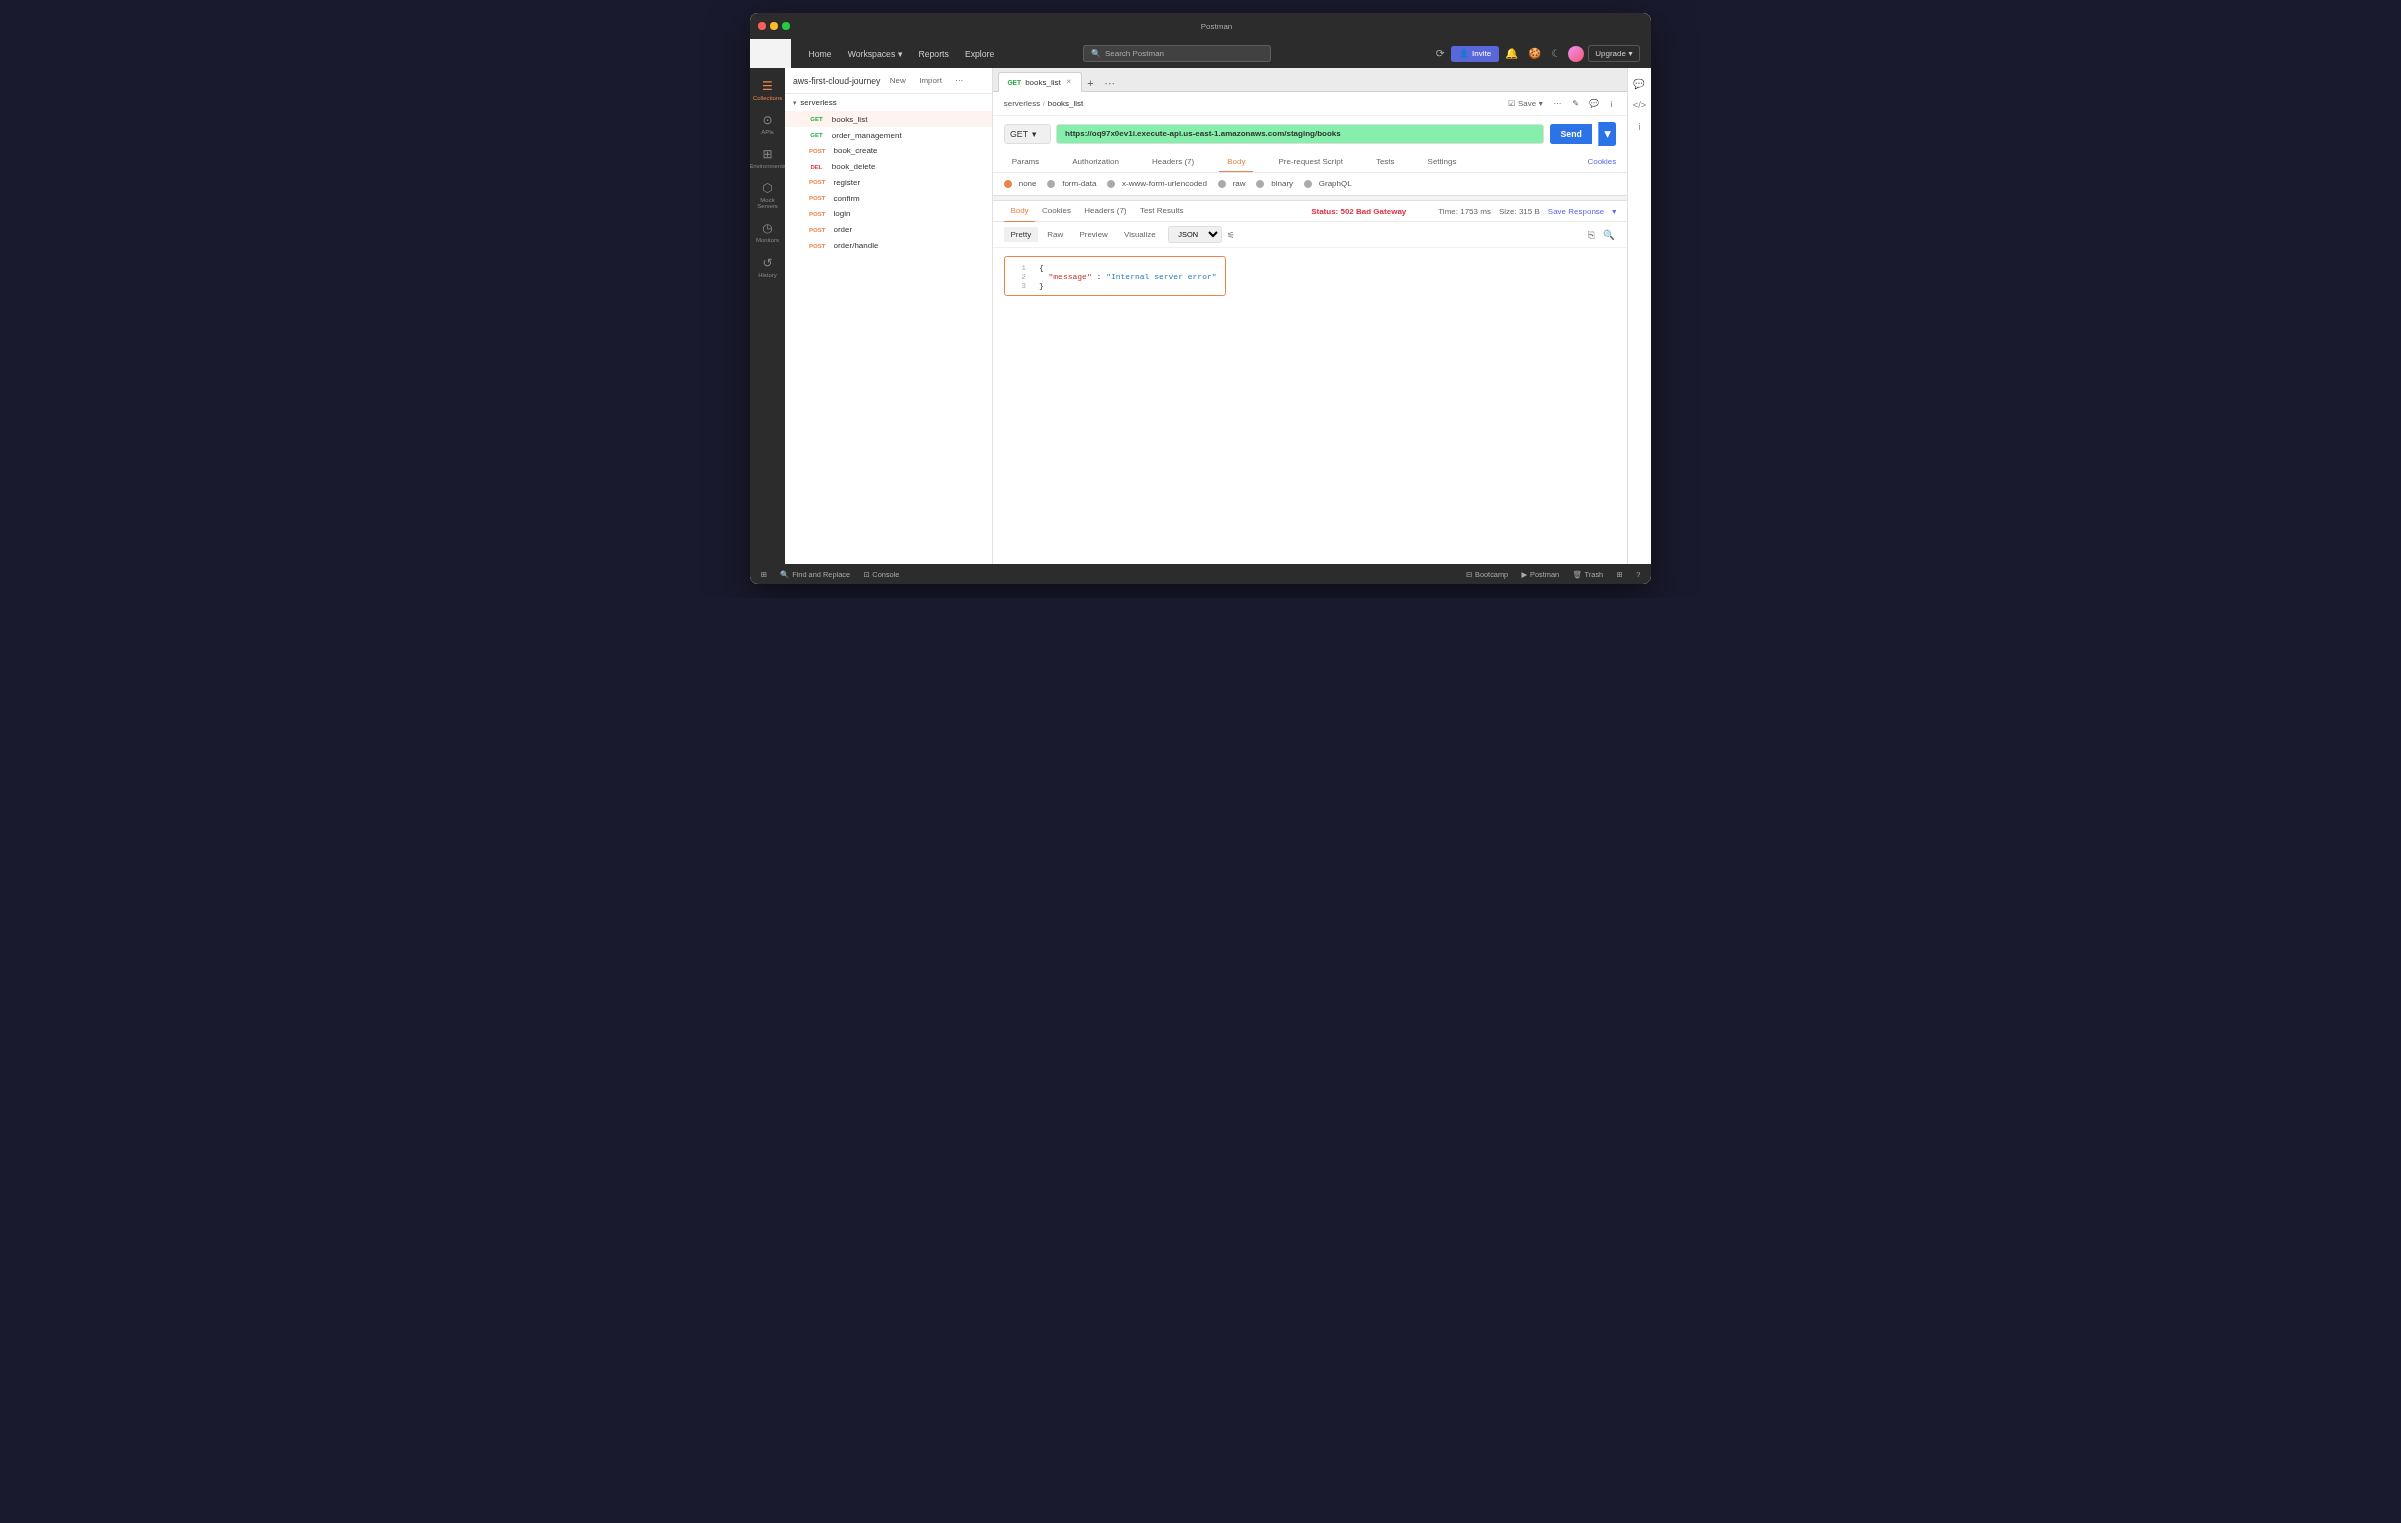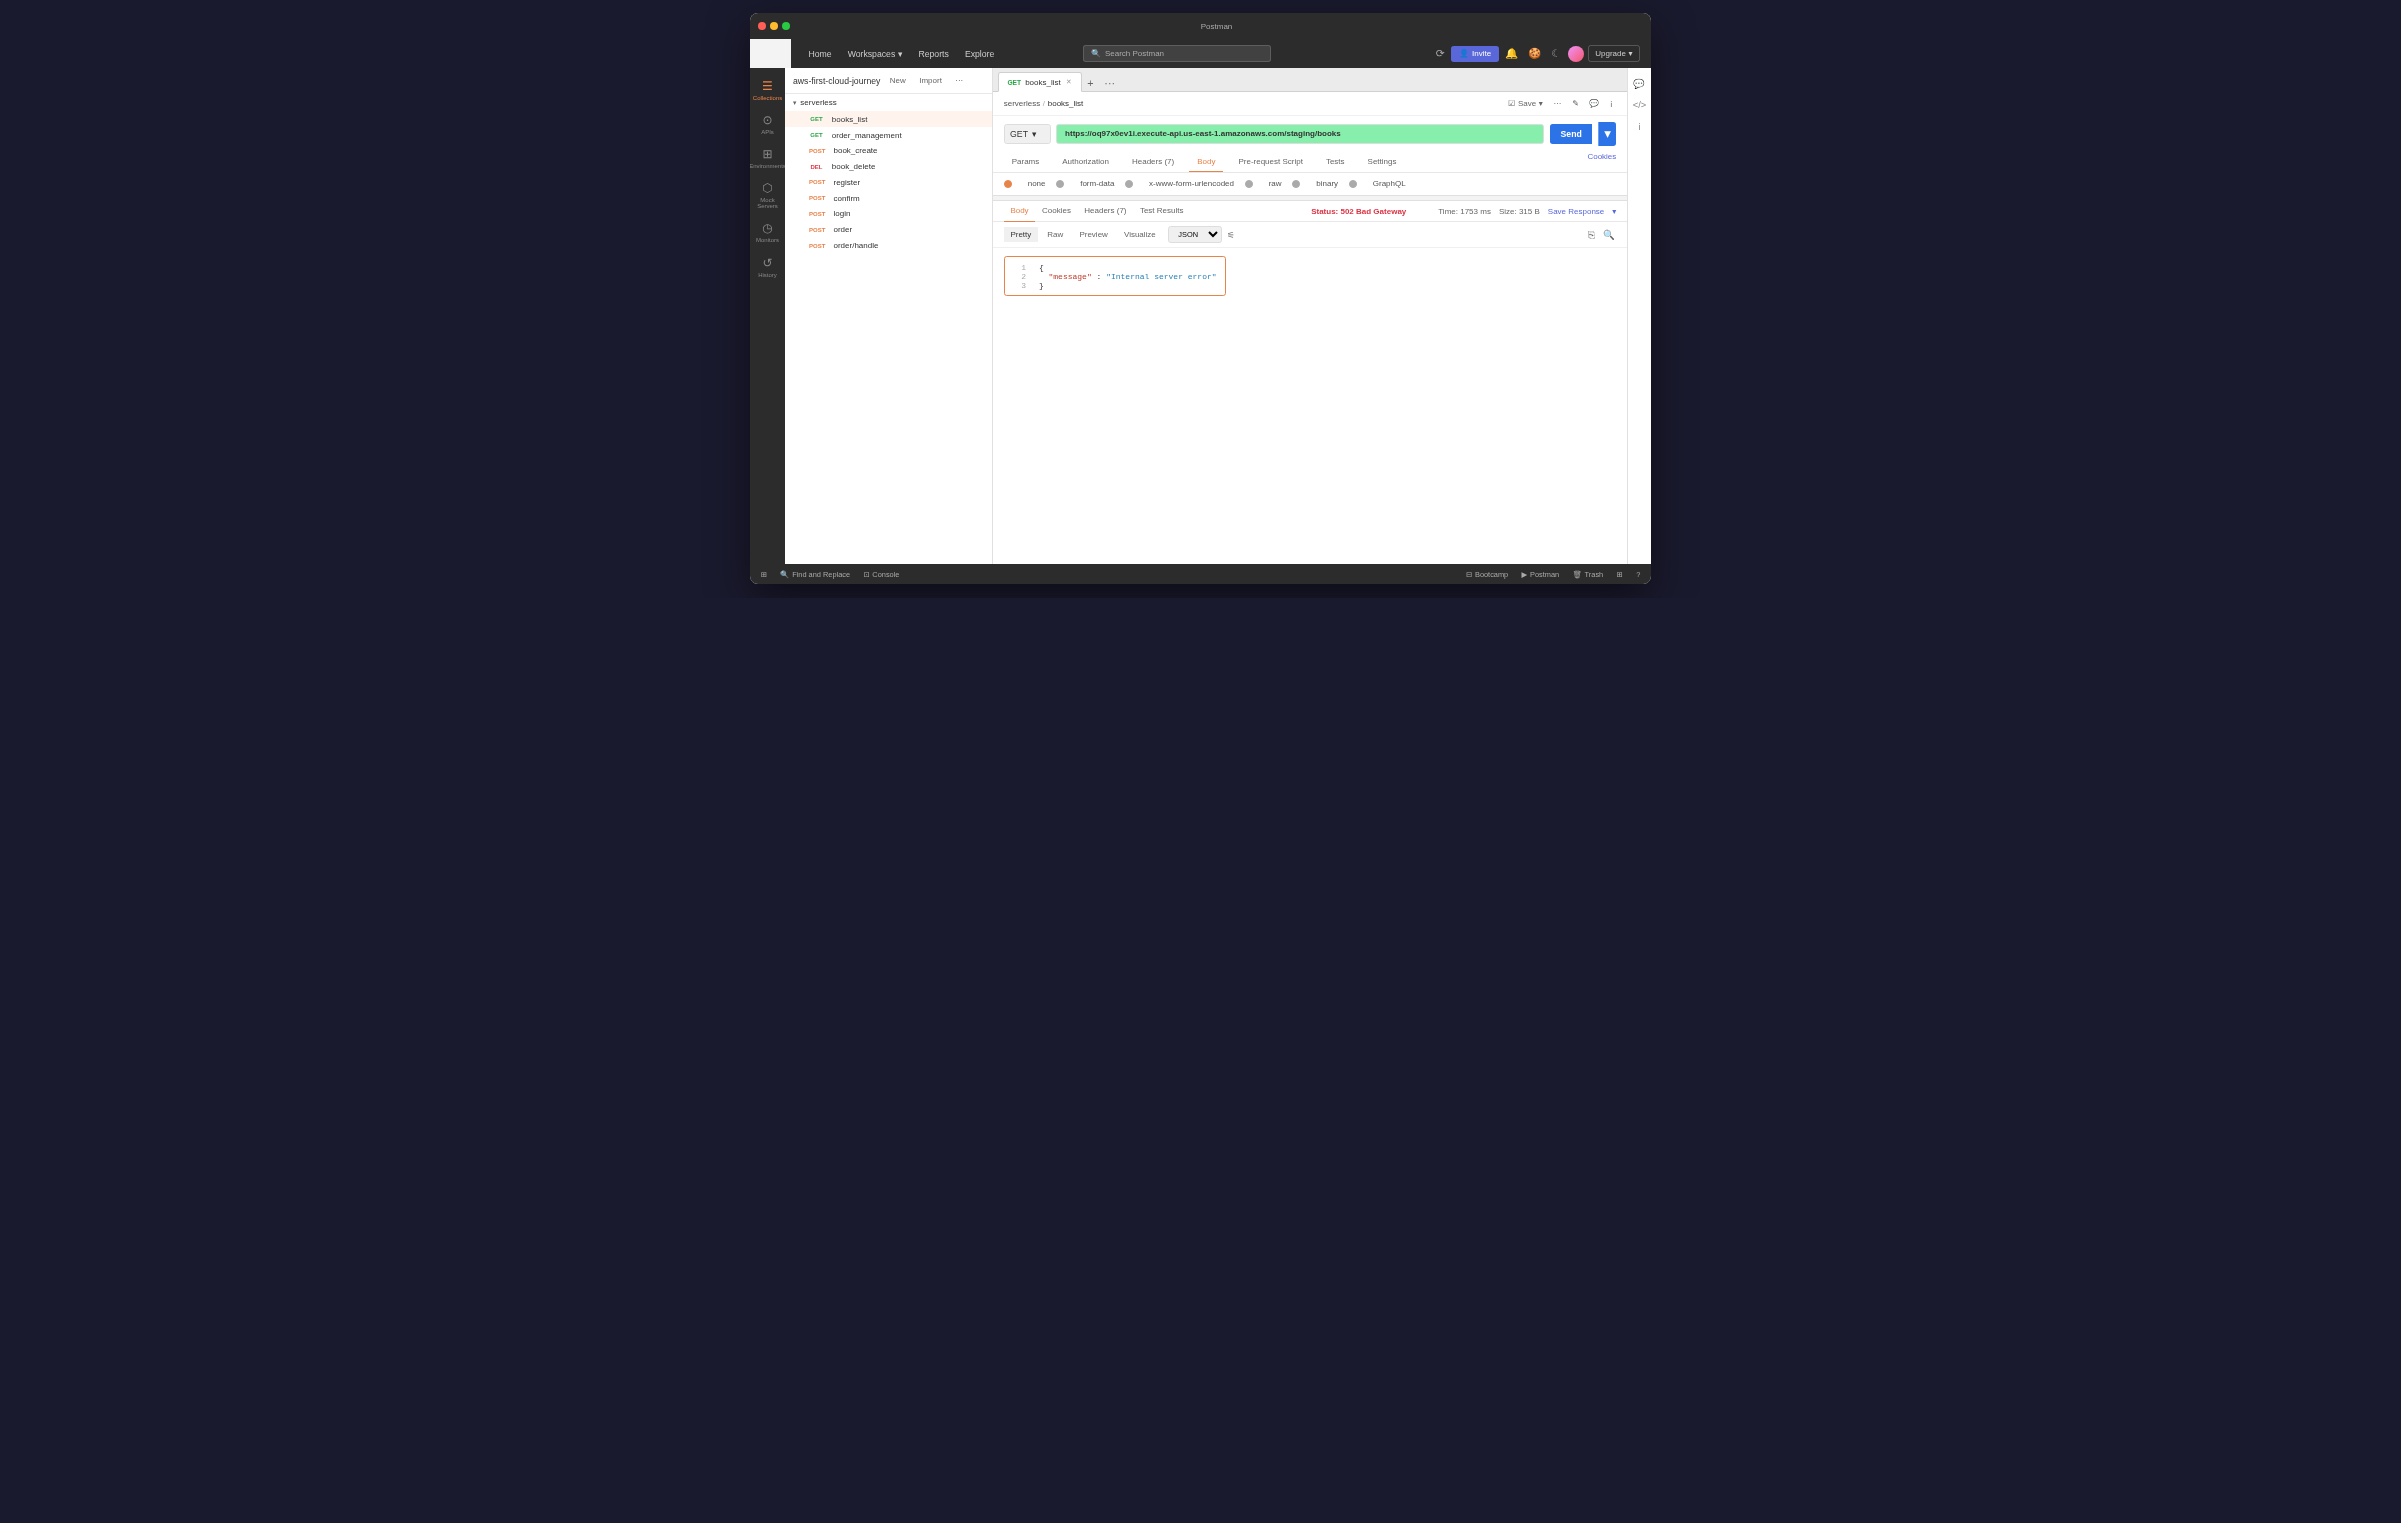--- a/index.html
+++ b/index.html
@@ -319,24 +319,24 @@
       border: none;
       border-left: 0.7px solid rgba(255,255,255,0.3);
       border-radius: 0 2.7px 2.7px 0;
       padding: 4.7px 5.4px;
       cursor: pointer;
     }
 
     
     .request-tabs {
       display: flex;
-      align-items: flex-start;
+      align-items: center;
       padding: 0 10.7px;
       border-bottom: 0.7px solid #e8e8e8;
-      gap: 7px;
+      gap: 17px;
     }
     .req-tab {
       padding: 5.4px 8px;
       font-size: 8px;
       color: #666;
       cursor: pointer;
       border-bottom: 1.3px solid transparent;
       margin-bottom: -0.7px;
     }
     .req-tab.active { color: #e8834a; border-bottom-color: #e8834a; font-weight: 500; }
@@ -345,21 +345,21 @@
     
     .body-options {
       display: flex;
       align-items: center;
       padding: 6.7px 10.7px;
       gap: 10.7px;
     }
     .radio-opt {
       display: flex;
       align-items: center;
-      gap: 16px;
+      gap: 7px;
       font-size: 8px;
       color: #555;
       cursor: pointer;
     }
     .radio-dot {
       width: 8px;
       height: 8px;
       border-radius: 50%;
       border: 1.3px solid #ccc;
       display: inline-block;

